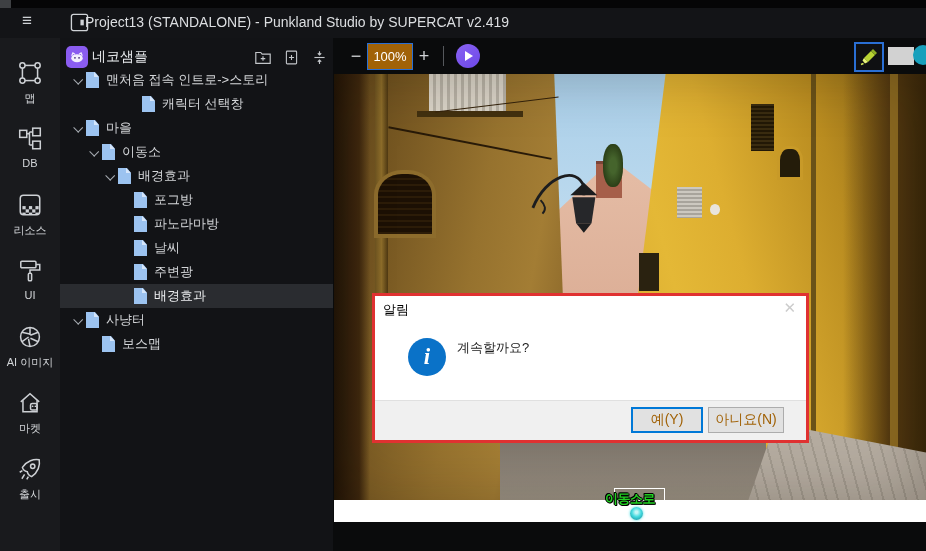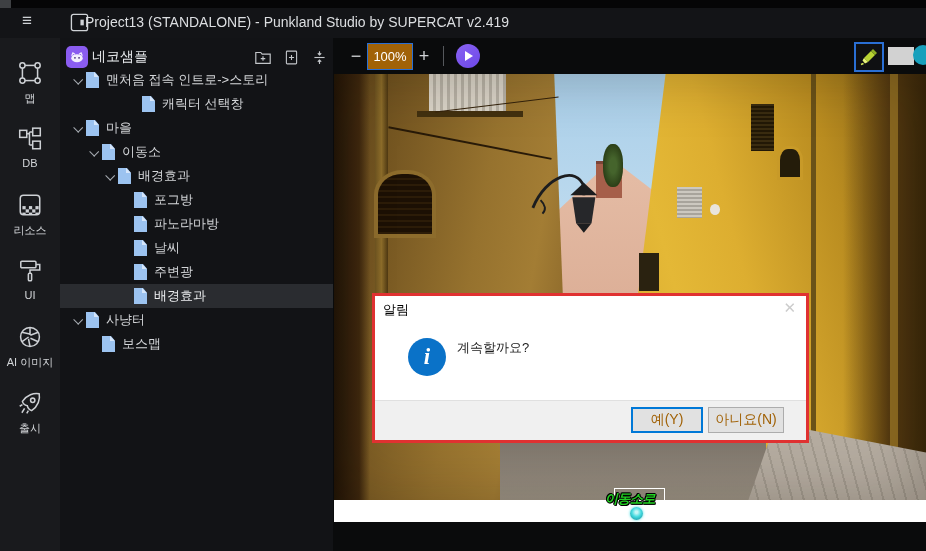--- a/index.html
+++ b/index.html
@@ -86,21 +86,21 @@
   .ph-street{left:28%;top:86%;width:45%;height:14%;background:linear-gradient(180deg,#7d746a,#9c9385);}
   .ph-street-right{left:70%;top:82%;width:30%;height:18%;clip-path:polygon(15% 0,100% 38%,100% 100%,0 100%);
       background:repeating-linear-gradient(75deg,#b5aca0 0 9px,#a29a8e 9px 11px);}
   .ph-lamp{left:33%;top:21%;width:13%;height:24%;}
   .photo::after{content:"";position:absolute;inset:0;box-shadow:inset 0 0 60px rgba(20,10,0,.25);pointer-events:none;}
 
   
   .map-strip{position:absolute;top:462px;left:1px;right:0;height:22px;background:#ffffff;}
   .label-box{position:absolute;left:281px;top:450px;width:49px;height:21px;border:1px solid #ffffff;}
   .map-label{position:absolute;left:272px;top:452px;font-size:13px;font-weight:bold;color:#22cf22;letter-spacing:-0.5px;
-      text-shadow:-1px 0 #000,1px 0 #000,0 -1px #000,0 1px #000,1px 1px #000,-1px -1px #000;font-style:italic;}
+      text-shadow:-1px 0 #000,1px 0 #000,0 -1px #000,0 1px #000,1px 1px #000,-1px -1px #000;}
   .map-sprite{position:absolute;left:297px;top:469px;width:13px;height:13px;border-radius:50%;
       background:radial-gradient(circle at 50% 40%,#c4f6f6 12%,#46dbe0 45%,#1a9ca8 85%);box-shadow:0 0 3px #49e0e4;}
 
   
   .dialog{position:absolute;left:372px;top:293px;width:437px;height:150px;box-sizing:border-box;
       background:#ffffff;border:3px solid #e03131;z-index:10;}
   .dlg-title{position:absolute;left:8px;top:5px;font-size:13px;color:#000000;}
   .dlg-close{position:absolute;right:10px;top:3px;font-size:15px;color:#cccccc;cursor:pointer;}
   .info-circle{position:absolute;left:33px;top:42px;width:38px;height:38px;border-radius:50%;background:#0a72c8;
       color:#fff;display:flex;align-items:center;justify-content:center;
@@ -184,20 +184,32 @@
       <span class="lbl">UI</span>
     </div>
     <div class="side-item">
       <span>
         <svg viewBox="0 0 24 24" width="26" height="26" fill="none" stroke="#cdd0d4" stroke-width="1.4">
           <circle cx="12" cy="12" r="8.7"></circle>
           <path d="M12 3.4v6.8M19.6 7.6l-7.3 2.8M19.6 16.4l-7.2-3.2M12 20.6l-1.4-7M4.4 16.4l6.3-4.4M4.4 7.6l7.4 1.6"></path>
         </svg>
         </span>
       <span class="lbl">AI 이미지</span>
+    </div>
+    <div class="side-item">
+      <span>
+        <svg viewBox="0 0 24 24" width="26" height="26" fill="none" stroke="#cdd0d4" stroke-width="1.4">
+          <path d="M3.5 11L12 3.5 20.5 11"></path>
+            <path d="M5.5 9.5V20h13V9.5"></path>
+          <rect x="12.5" y="12.5" width="6" height="6" rx="1.5"></rect>
+          <circle cx="14.4" cy="15" r="0.8" fill="#cdd0d4" stroke="none"></circle>
+            <circle cx="17" cy="15" r="0.8" fill="#cdd0d4" stroke="none"></circle>
+        </svg>
+        </span>
+      <span class="lbl">마켓</span>
     </div>
     <div class="side-item">
       <span>
         <svg viewBox="0 0 24 24" width="26" height="26" fill="none" stroke="#cdd0d4" stroke-width="1.4">
           <path d="M9.5 14.5C7 14 5.5 12.5 5 10.5 9 4.5 15.5 2.5 20.5 3.5 21.5 8.5 19.5 15 13.5 19 11.5 18.5 10 17 9.5 14.5Z"></path>
           <circle cx="14.5" cy="9.5" r="2"></circle>
           <path d="M7 17l-2.5 4M10.5 19L9 21.5M5 13.5L2.5 15"></path>
         </svg>
         </span>
       <span class="lbl">출시</span>

